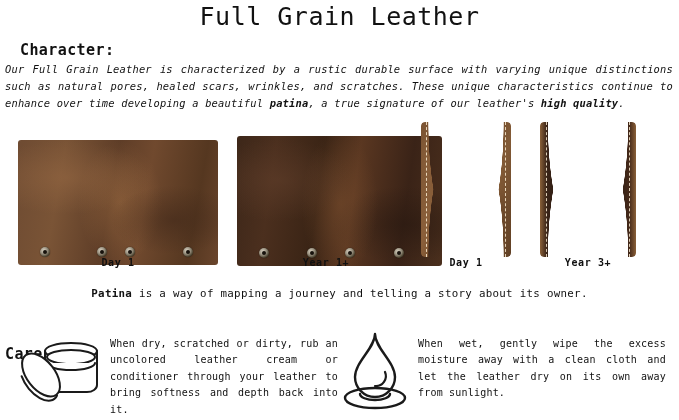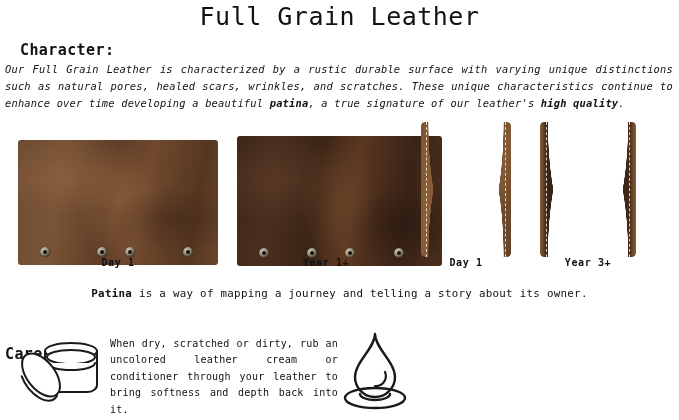--- a/index.html
+++ b/index.html
@@ -202,14 +202,15 @@
         <path d="M37 6 C37 20 17 34 17 49 a20 20 0 0 0 40 0 C57 34 37 20 37 6 z"></path>
 
         <path d="M47 44 a10 10 0 0 1 -10 14" stroke-width="2.2"></path>
 
         <ellipse cx="37" cy="70" rx="30" ry="10"></ellipse>
         <path d="M22 66 a15 6 0 0 0 30 0"></path>
       </g>
     </svg>
   </div>
 
+  <div class="care-text" id="care-text-wet">When wet, gently wipe the excess moisture away with a clean cloth and let the leather dry on its own away from sunlight.</div>
 
 </div>
 
 </body></html>

